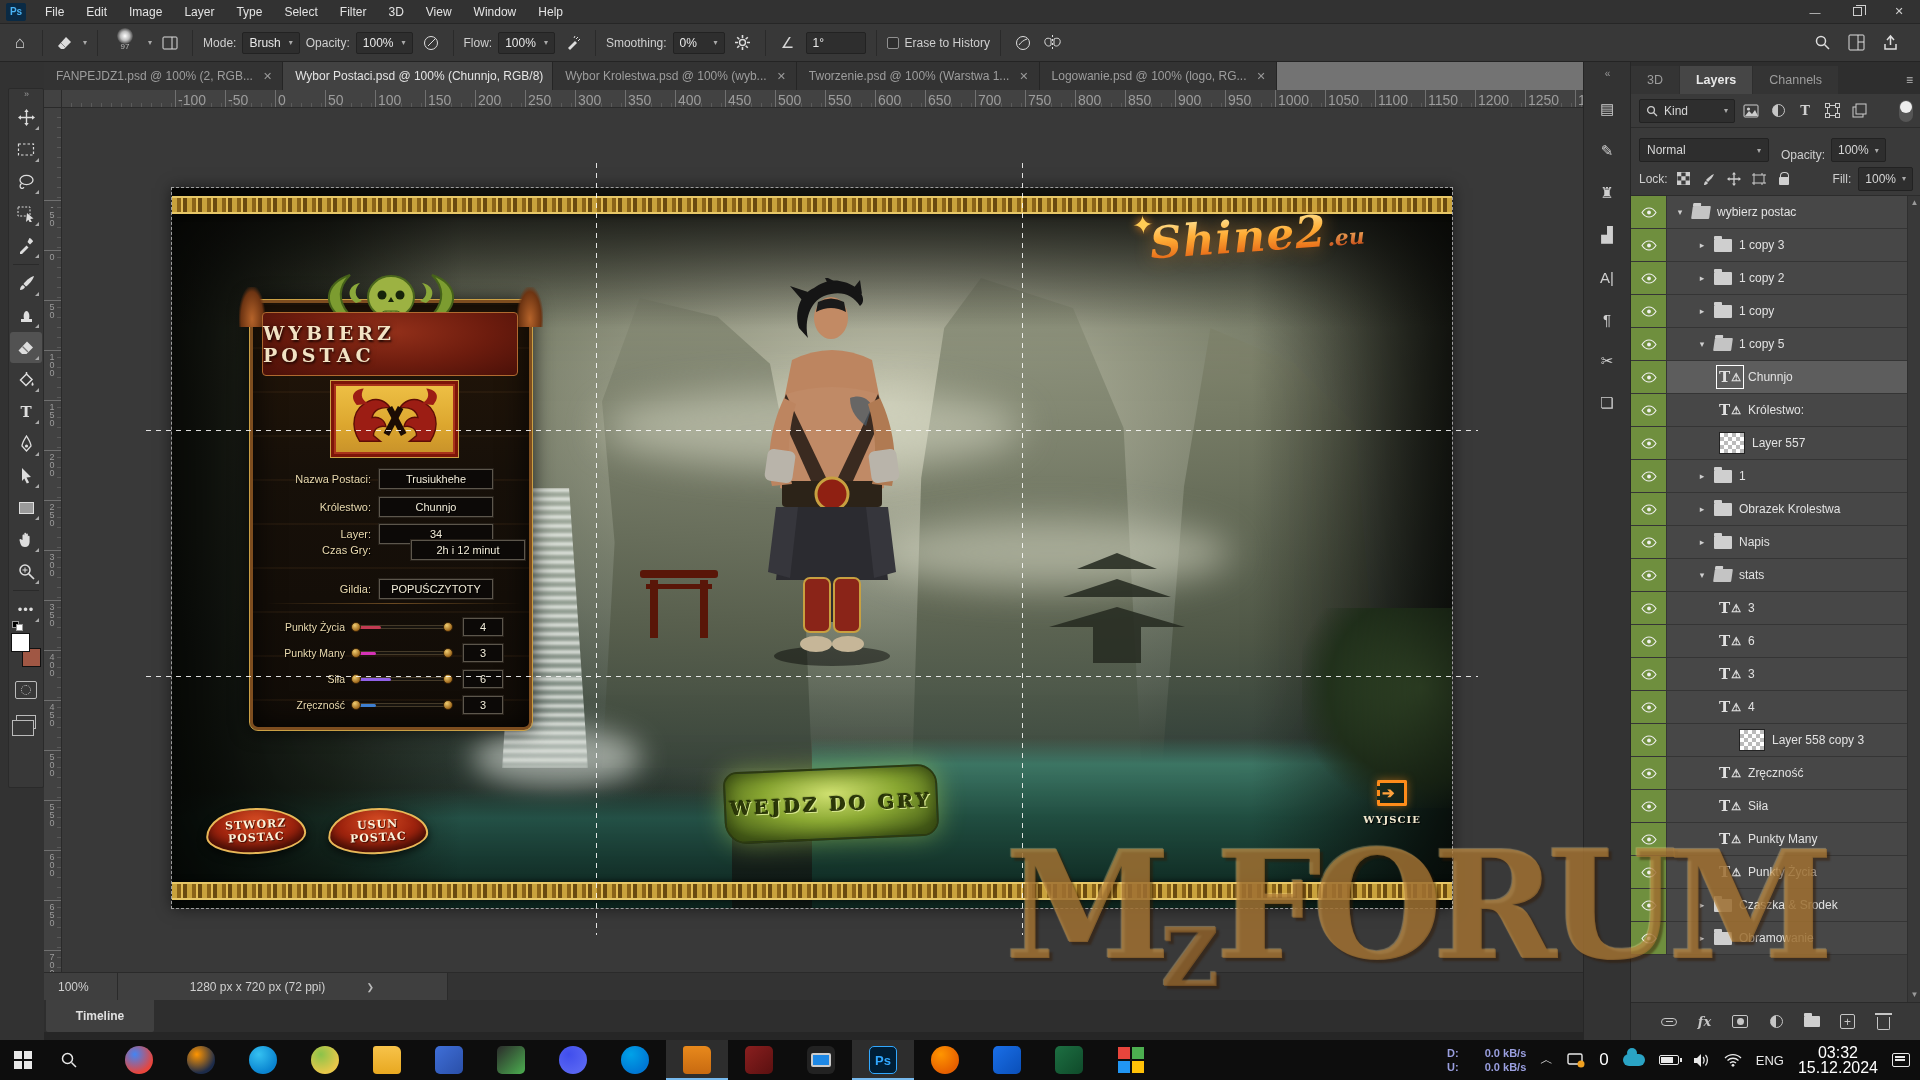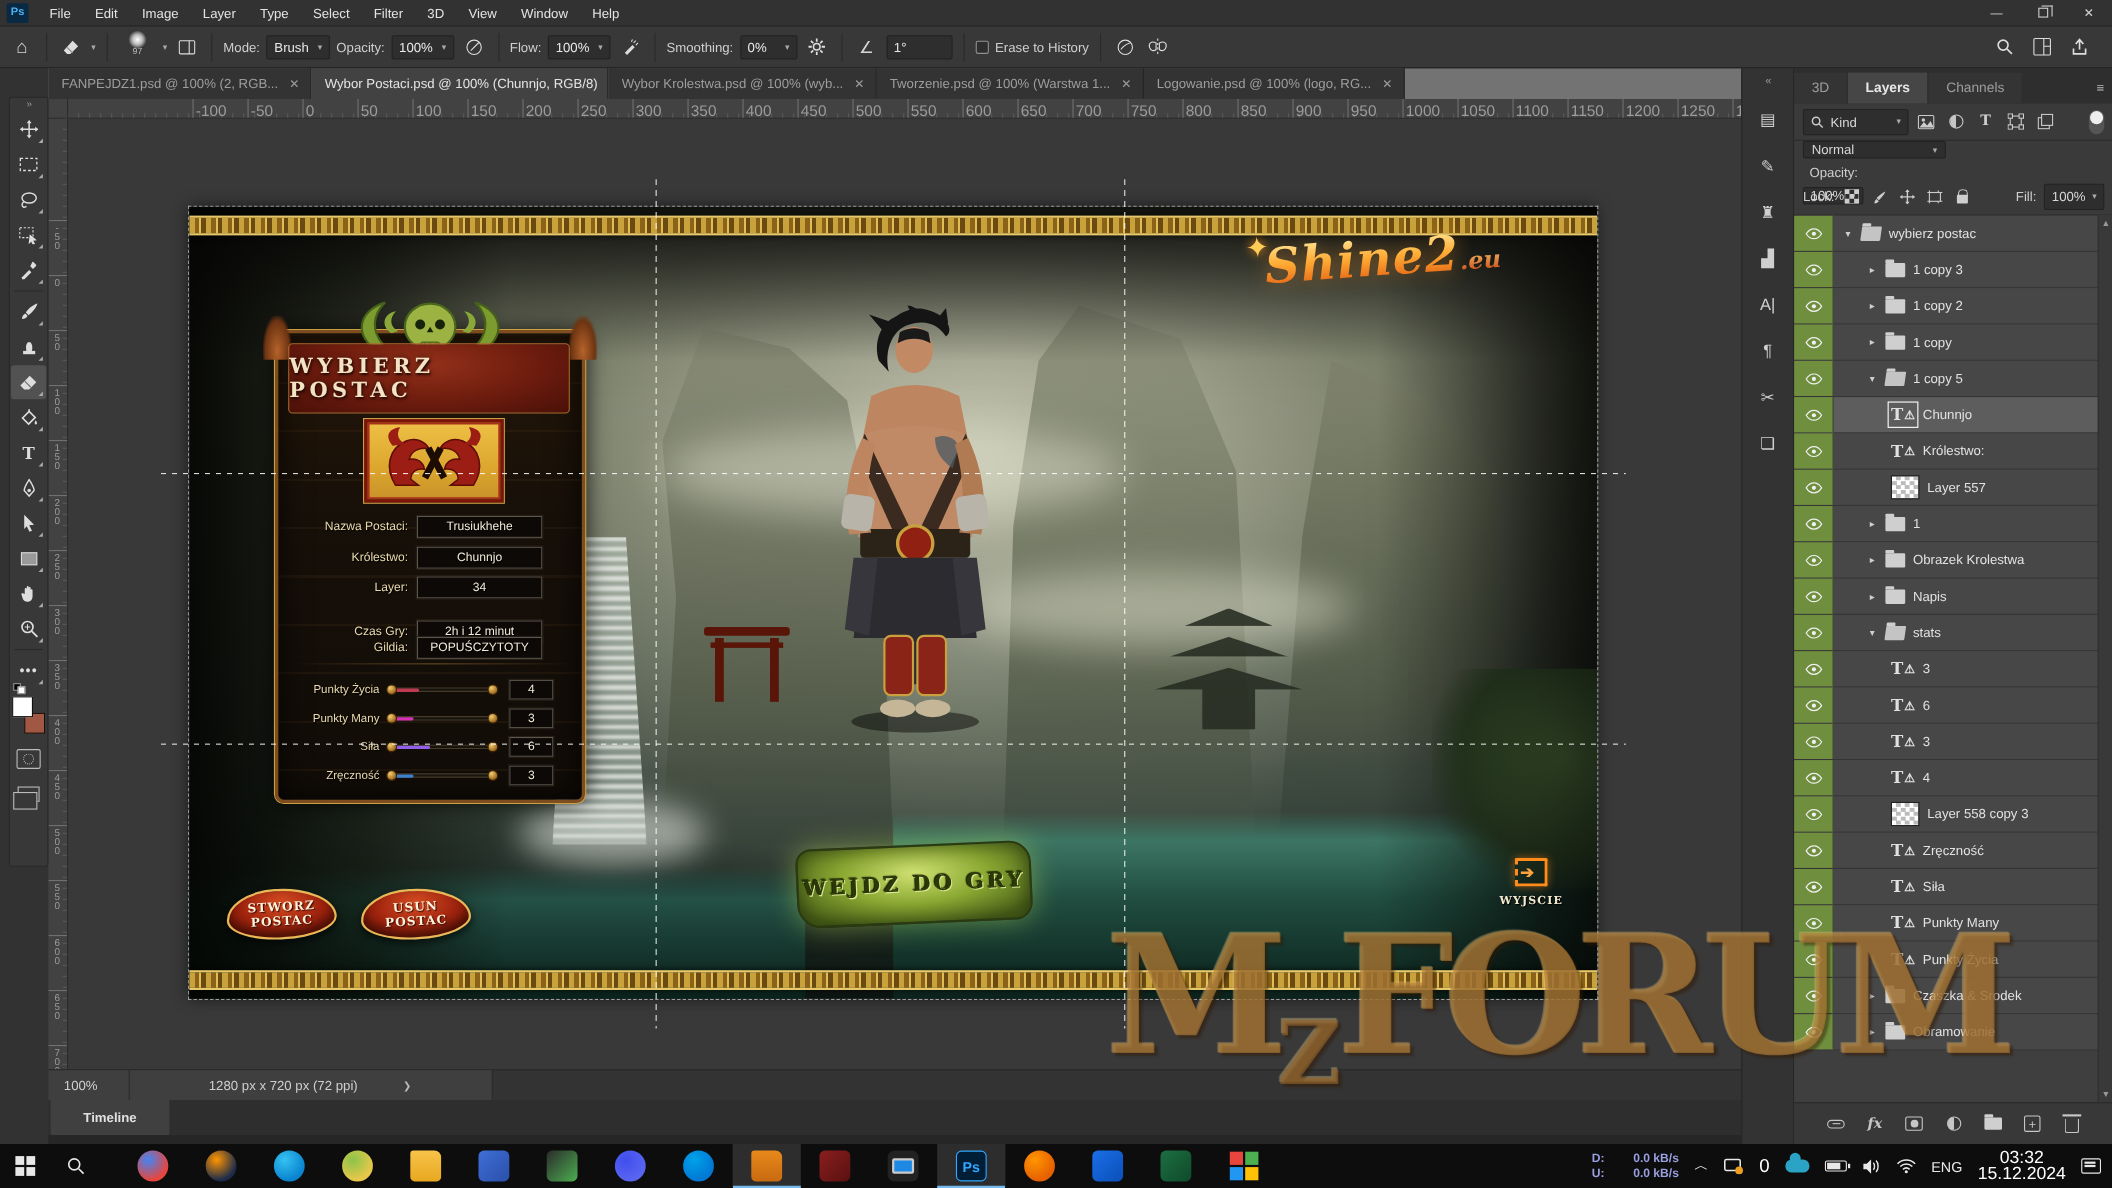--- a/index.html
+++ b/index.html
@@ -217,21 +217,21 @@
   #rightpanel { position:absolute; left:1630px; top:62px; width:290px; height:978px; background:#3a3a3a; z-index:21; border-left:1px solid #262626; }
   #panel-tabs { position:absolute; left:0; top:0; width:290px; height:32px; background:#2e2e2e; display:flex; align-items:flex-end; }
   .ptab { height:28px; padding:0 16px; display:flex; align-items:center; color:#9d9d9d; background:#343434; margin-right:1px; font-size:12.5px; }
   .ptab.active { background:#464646; color:#e8e8e8; font-weight:bold; }
   .ptab-menu { margin-left:auto; margin-right:8px; color:#bbb; height:28px; display:flex; align-items:center; }
   #kind-row { position:absolute; left:0; top:32px; width:290px; height:34px; display:flex; align-items:center; gap:5px; padding:0 8px; border-bottom:1px solid #2c2c2c; }
   .kind-select { width:96px; height:24px; background:#2e2e2e; border:1px solid #222; border-radius:2px; display:flex; align-items:center; gap:6px; padding:0 6px; }
   .filter-ic { width:22px; height:22px; display:flex; align-items:center; justify-content:center; color:#cfcfcf; font-size:13px; }
   .pin-toggle { margin-left:auto; width:14px; height:22px; background:#555; border-radius:7px; position:relative; }
   .pin-toggle i { position:absolute; left:1px; top:1px; width:12px; height:12px; background:#eee; border-radius:50%; }
-  #blend-row { position:absolute; left:0; top:66px; width:290px; height:34px; display:flex; align-items:flex-start; gap:6px; padding:0 8px;flex-direction:column; }
+  #blend-row { position:absolute; left:0; top:66px; width:290px; height:34px; display:flex; align-items:flex-end; gap:6px; padding:0 8px; }
   .blend-select { width:130px; height:24px; background:#2e2e2e; border:1px solid #222; border-radius:2px; display:flex; align-items:center; justify-content:space-between; padding:0 7px; }
   .mini-select { height:24px; background:#2e2e2e; border:1px solid #222; border-radius:2px; display:flex; align-items:center; gap:6px; padding:0 6px; }
   #lock-row { position:absolute; left:0; top:100px; width:290px; height:34px; display:flex; align-items:center; gap:7px; padding:0 8px; border-bottom:1px solid #2c2c2c; }
   .lock-ic { width:18px; height:18px; display:flex; align-items:center; justify-content:center; color:#cfcfcf; font-size:12px; }
   .padlock { width:10px; height:8px; background:#cfcfcf; border-radius:1px; position:relative; margin-top:5px; }
   .padlock:before { content:""; position:absolute; left:1.5px; top:-5px; width:7px; height:6px; border:1.5px solid #cfcfcf; border-bottom:none; border-radius:4px 4px 0 0; }
 
   #layerlist { position:absolute; left:0; top:134px; width:290px; height:806px; overflow:hidden; background:#3f3f3f; }
   .lrow { position:relative; height:33px; border-bottom:1px solid #353535; background:#474747; display:flex; }
   .lrow.sel { background:#5d5d5d; }
@@ -774,21 +774,21 @@
                 <div class="field-input">Trusiukhehe</div>
               </div>
               <div class="field-row" style="top: 192.5px;">
                 <div class="field-label">Królestwo:</div>
                 <div class="field-input">Chunnjo</div>
               </div>
               <div class="field-row" style="top: 220px;">
                 <div class="field-label">Layer:</div>
                 <div class="field-input">34</div>
               </div>
-              <div class="field-row" style="top: 260px;">
+              <div class="field-row" style="top: 236px; justify-content: space-between;">
                 <div class="field-label">Czas Gry:</div>
                 <div class="field-input">2h i 12 minut</div>
               </div>
               <div class="field-row" style="top: 275px;">
                 <div class="field-label">Gildia:</div>
                 <div class="field-input">POPUŚCZYTOTY</div>
               </div>
             </div>
           <div class="panel-divider" style="top:300px;"></div>
           <div id="stat-rows">
@@ -1197,21 +1197,21 @@
             <span class="lname">4</span>
           </div>
         </div>
         <div class="lrow">
           <div class="leye">
             <svg width="16" height="11" viewBox="0 0 16 11">
               <path d="M1 5.5C3 2.3 5.4 1 8 1s5 1.3 7 4.5C13 8.7 10.6 10 8 10S3 8.7 1 5.5z" fill="none" stroke="#f0f0f0" stroke-width="1.1"></path>
               <circle cx="8" cy="5.5" r="1.9" fill="#f0f0f0"></circle>
             </svg>
           </div>
-          <div class="lbody" style="padding-left: 52px;">
+          <div class="lbody" style="padding-left: 72px;">
             <span class="checker"></span>
             <span class="lname">Layer 558 copy 3</span>
           </div>
         </div>
         <div class="lrow">
           <div class="leye">
             <svg width="16" height="11" viewBox="0 0 16 11">
               <path d="M1 5.5C3 2.3 5.4 1 8 1s5 1.3 7 4.5C13 8.7 10.6 10 8 10S3 8.7 1 5.5z" fill="none" stroke="#f0f0f0" stroke-width="1.1"></path>
               <circle cx="8" cy="5.5" r="1.9" fill="#f0f0f0"></circle>
             </svg>

